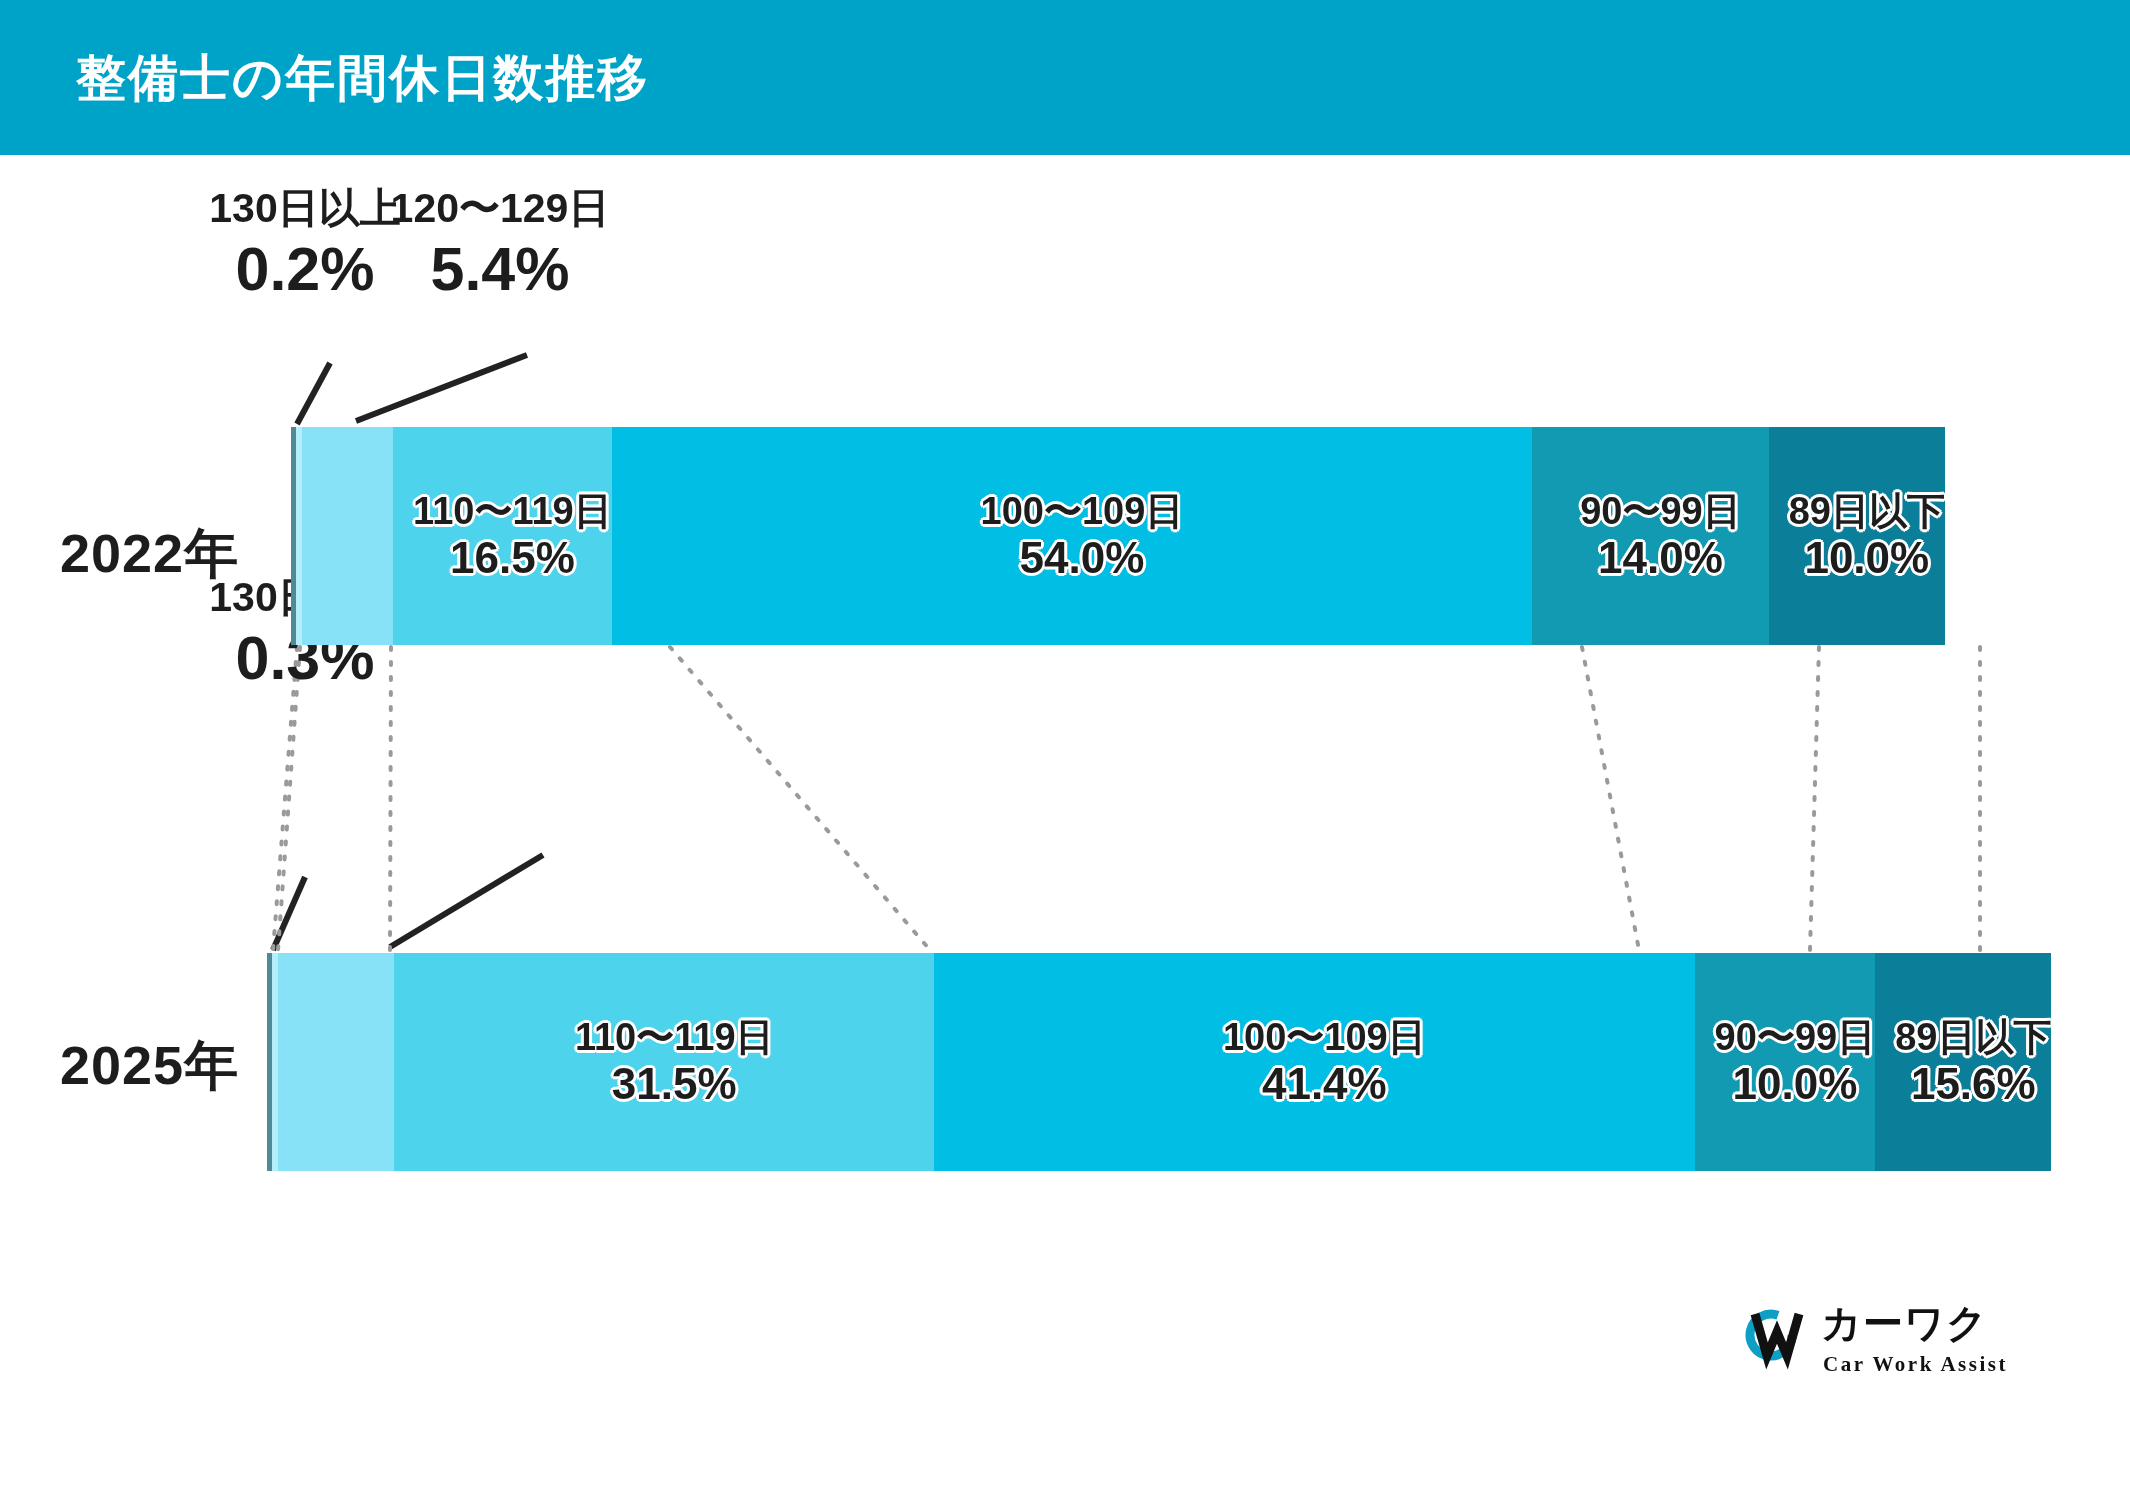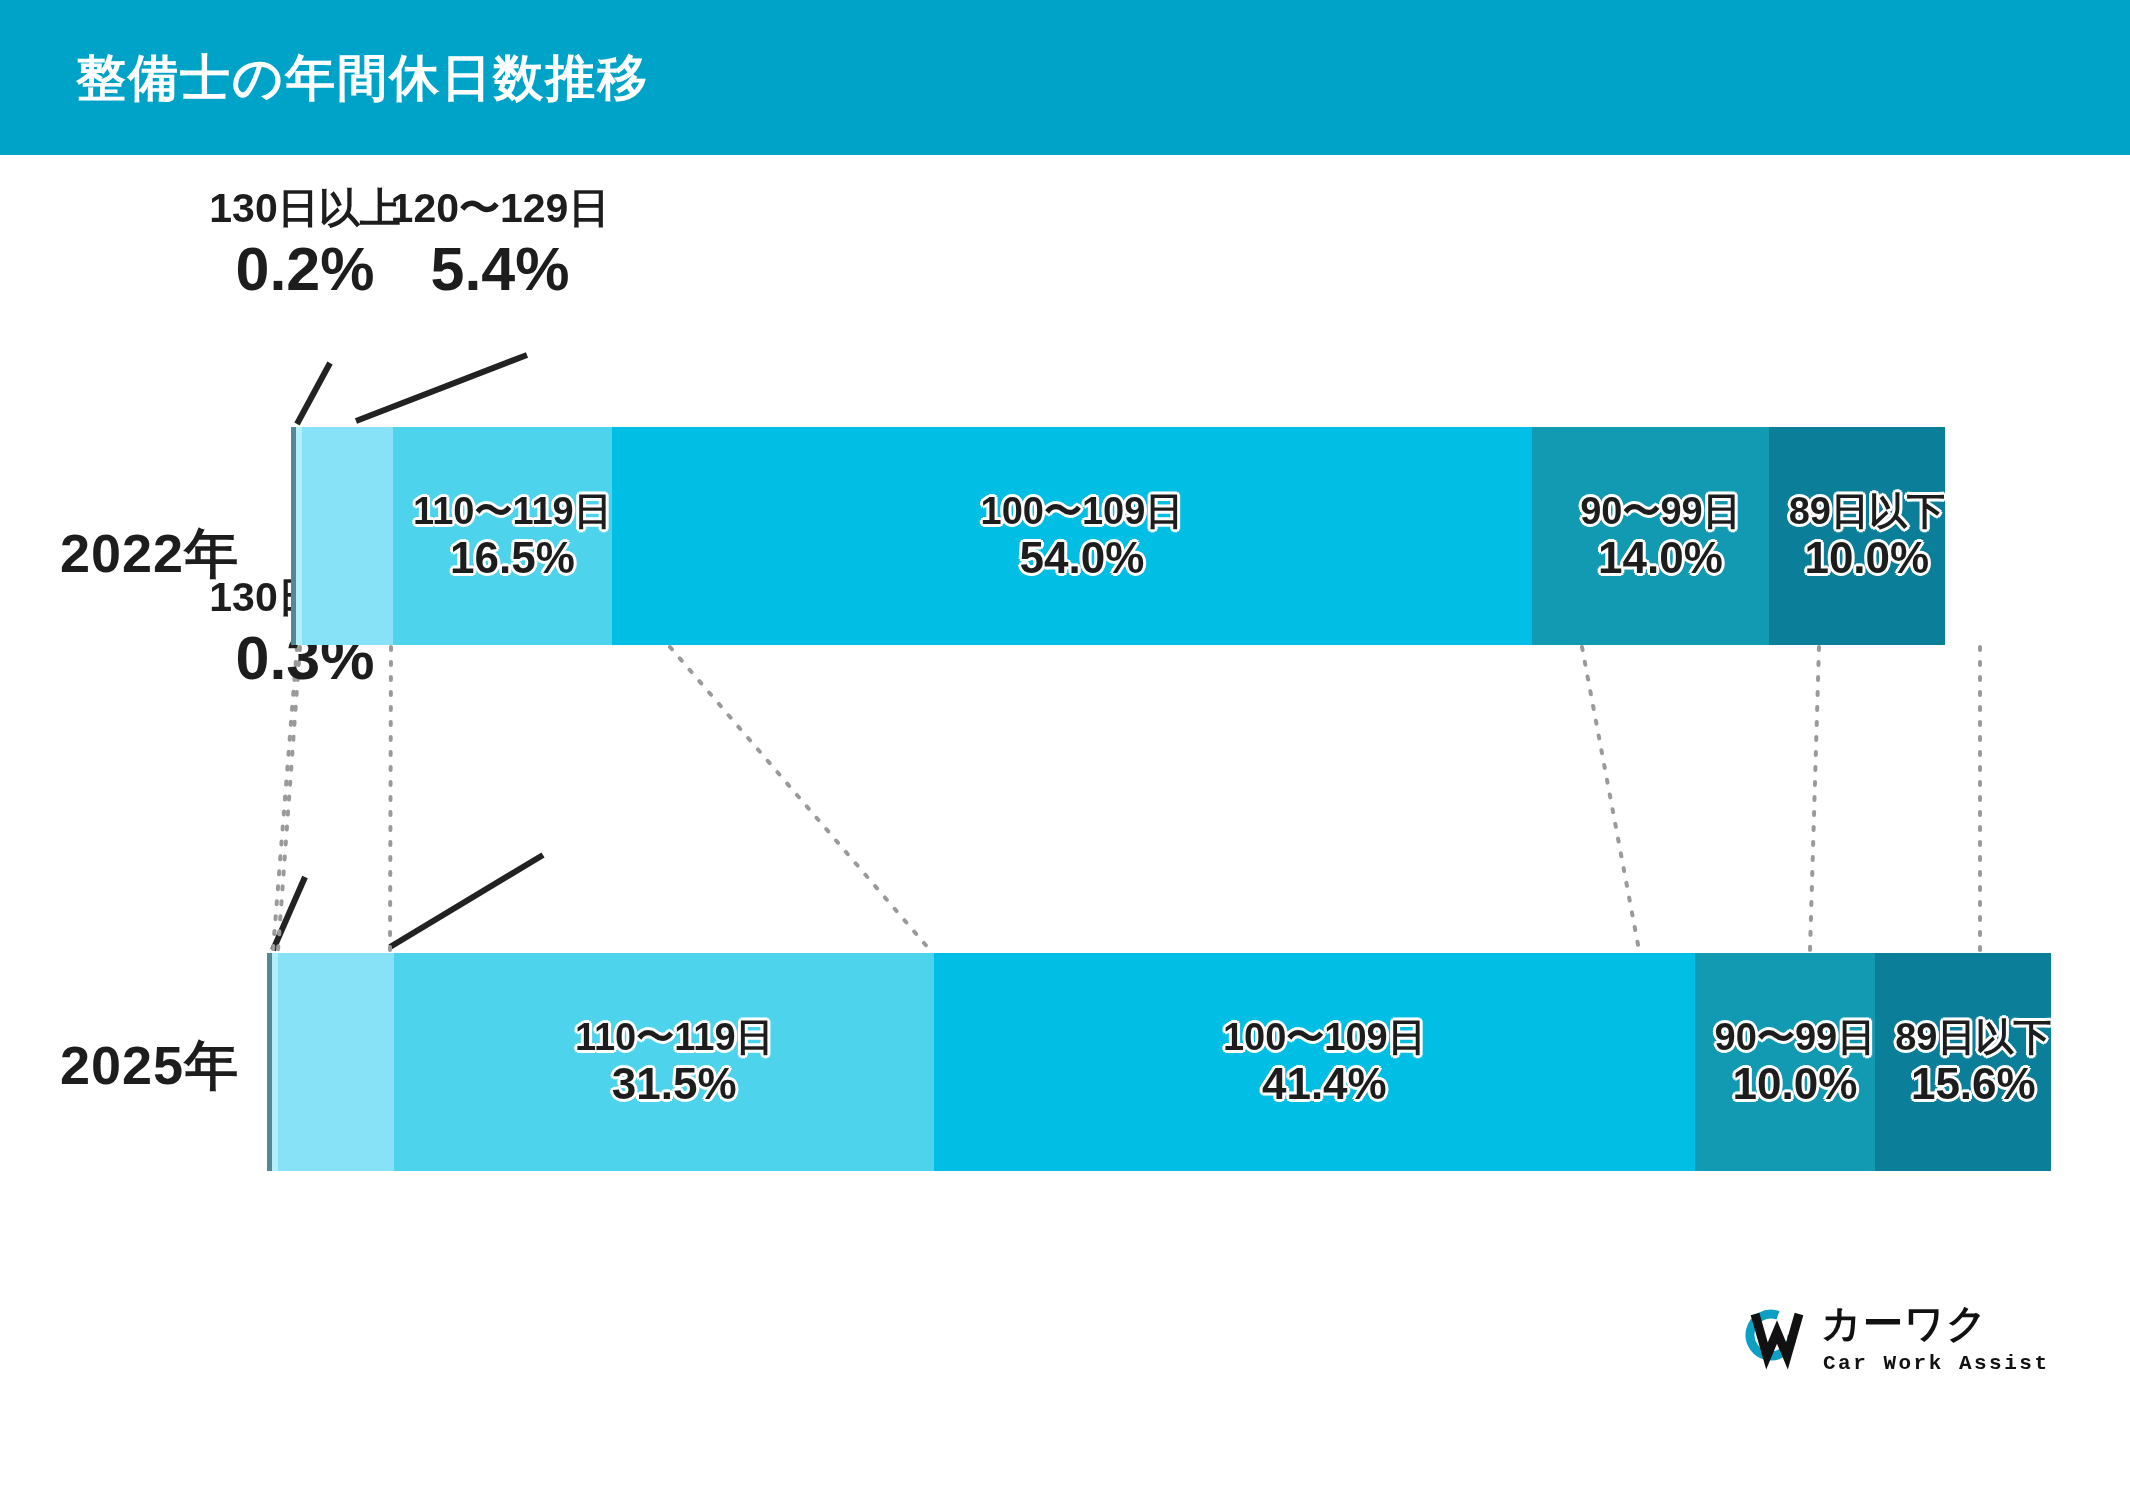--- a/index.html
+++ b/index.html
@@ -147,21 +147,21 @@
     font-size: 40px;
     font-weight: 700;
     color: #111111;
     letter-spacing: 1px;
     white-space: nowrap;
   }
   #logo-tag {
     position: absolute;
     left: 86px;
     top: 56px;
-    font-family: Liberation Mono, monospace;
+    font-family: Liberation Serif, serif;
     font-size: 21px;
     font-weight: 700;
     color: #111111;
     letter-spacing: 2.5px;
     white-space: nowrap;
   }
 </style>
 </head>
 <body>
 

